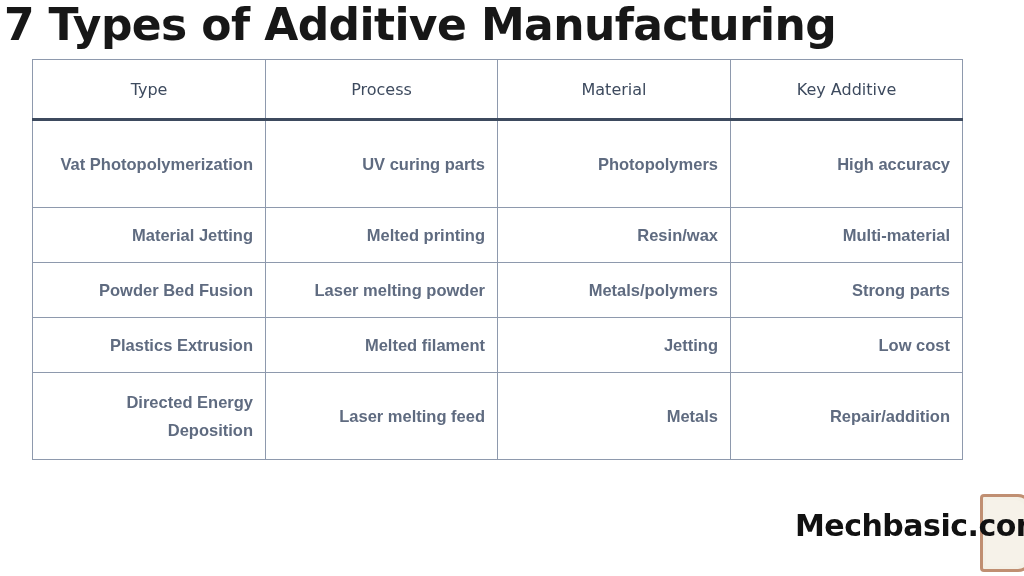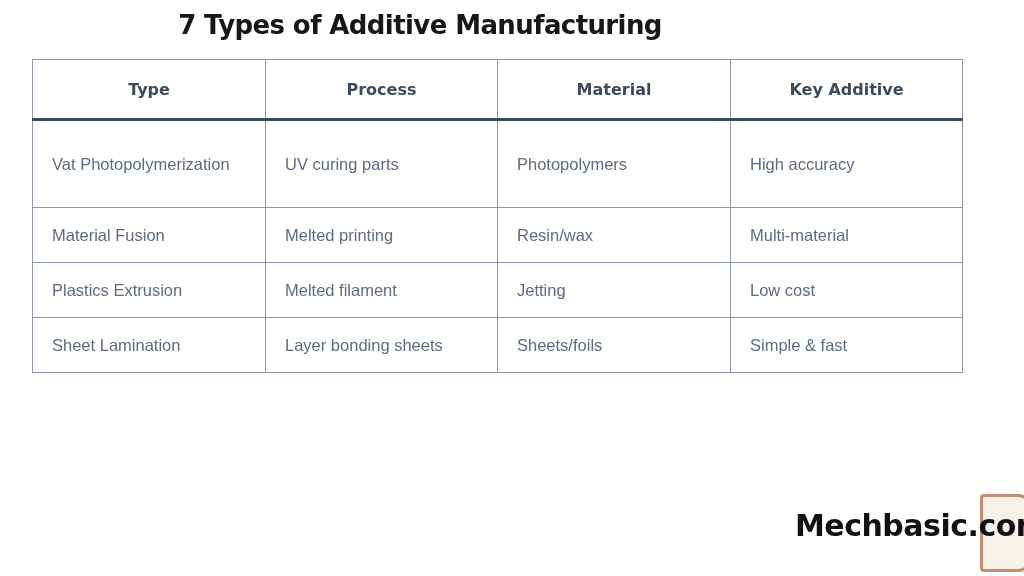--- a/index.html
+++ b/index.html
@@ -16,21 +16,21 @@
     -webkit-font-smoothing: antialiased;
   }
 
   #page-title {
     position: absolute;
     left: 0;
     top: 2px;
     width: 840px;
     text-align: center;
     font-family: "DejaVu Sans", sans-serif;
-    font-size: 26px;
+    font-size: 44px;
     font-weight: 700;
     letter-spacing: -0.6px;
     color: #171717;
     line-height: 46px;
     white-space: nowrap;
   }
 
   #am-table {
     position: absolute;
     left: 32px;
@@ -50,33 +50,34 @@
     border: 1px solid #8e99ad;
     vertical-align: middle;
     background: #ffffff;
   }
 
   #am-table thead th {
     height: 58px;
     text-align: center;
     font-family: "DejaVu Sans", sans-serif;
     font-size: 16px;
-    font-weight: 700;
+    font-weight: 400;
     color: #3d4a5e;
     border-bottom: 3px solid #3d4a5e;
     padding: 0 6px;
   }
 
   #am-table tbody td {
     font-family: "Liberation Sans", sans-serif;
     font-size: 16.5px;
-    font-weight: 400;
+    font-weight: 700;
     color: #5f6b80;
     padding: 8px 12px 8px 19px;
     line-height: 28px;
+    text-align: right;
   }
 
   #am-table tbody tr.tall td { height: 70px; }
   #am-table tbody tr.short td { height: 38px; }
 
   .wm {
     position: absolute;
     pointer-events: none;
   }
   #watermark-text {
@@ -132,42 +133,48 @@
   <tbody>
 
     <tr class="tall">
       <td>Vat Photopolymerization</td>
       <td>UV curing parts</td>
       <td>Photopolymers</td>
       <td>High accuracy</td>
     </tr>
 
     <tr class="short">
-      <td>Material Fusion</td>
+      <td>Material Jetting</td>
       <td>Melted printing</td>
       <td>Resin/wax</td>
       <td>Multi-material</td>
     </tr>
 
 
+    <tr class="short">
+      <td>Powder Bed Fusion</td>
+      <td>Laser melting powder</td>
+      <td>Metals/polymers</td>
+      <td>Strong parts</td>
+    </tr>
 
     <tr class="short">
       <td>Plastics Extrusion</td>
       <td>Melted filament</td>
       <td>Jetting</td>
       <td>Low cost</td>
     </tr>
 
+    <tr class="tall">
+      <td>Directed Energy Deposition</td>
+      <td>Laser melting feed</td>
+      <td>Metals</td>
+      <td>Repair/addition</td>
+    </tr>
 
-    <tr class="short">
-      <td>Sheet Lamination</td>
-      <td>Layer bonding sheets</td>
-      <td>Sheets/foils</td>
-      <td>Simple &amp; fast</td>
-    </tr>
 
   </tbody>
 </table>
 
 <div class="wm" id="watermark-badge">
   <div id="watermark-badge-inner"></div>
 </div>
 
 <div class="wm" id="watermark-text">Mechbasic.com</div>
 

